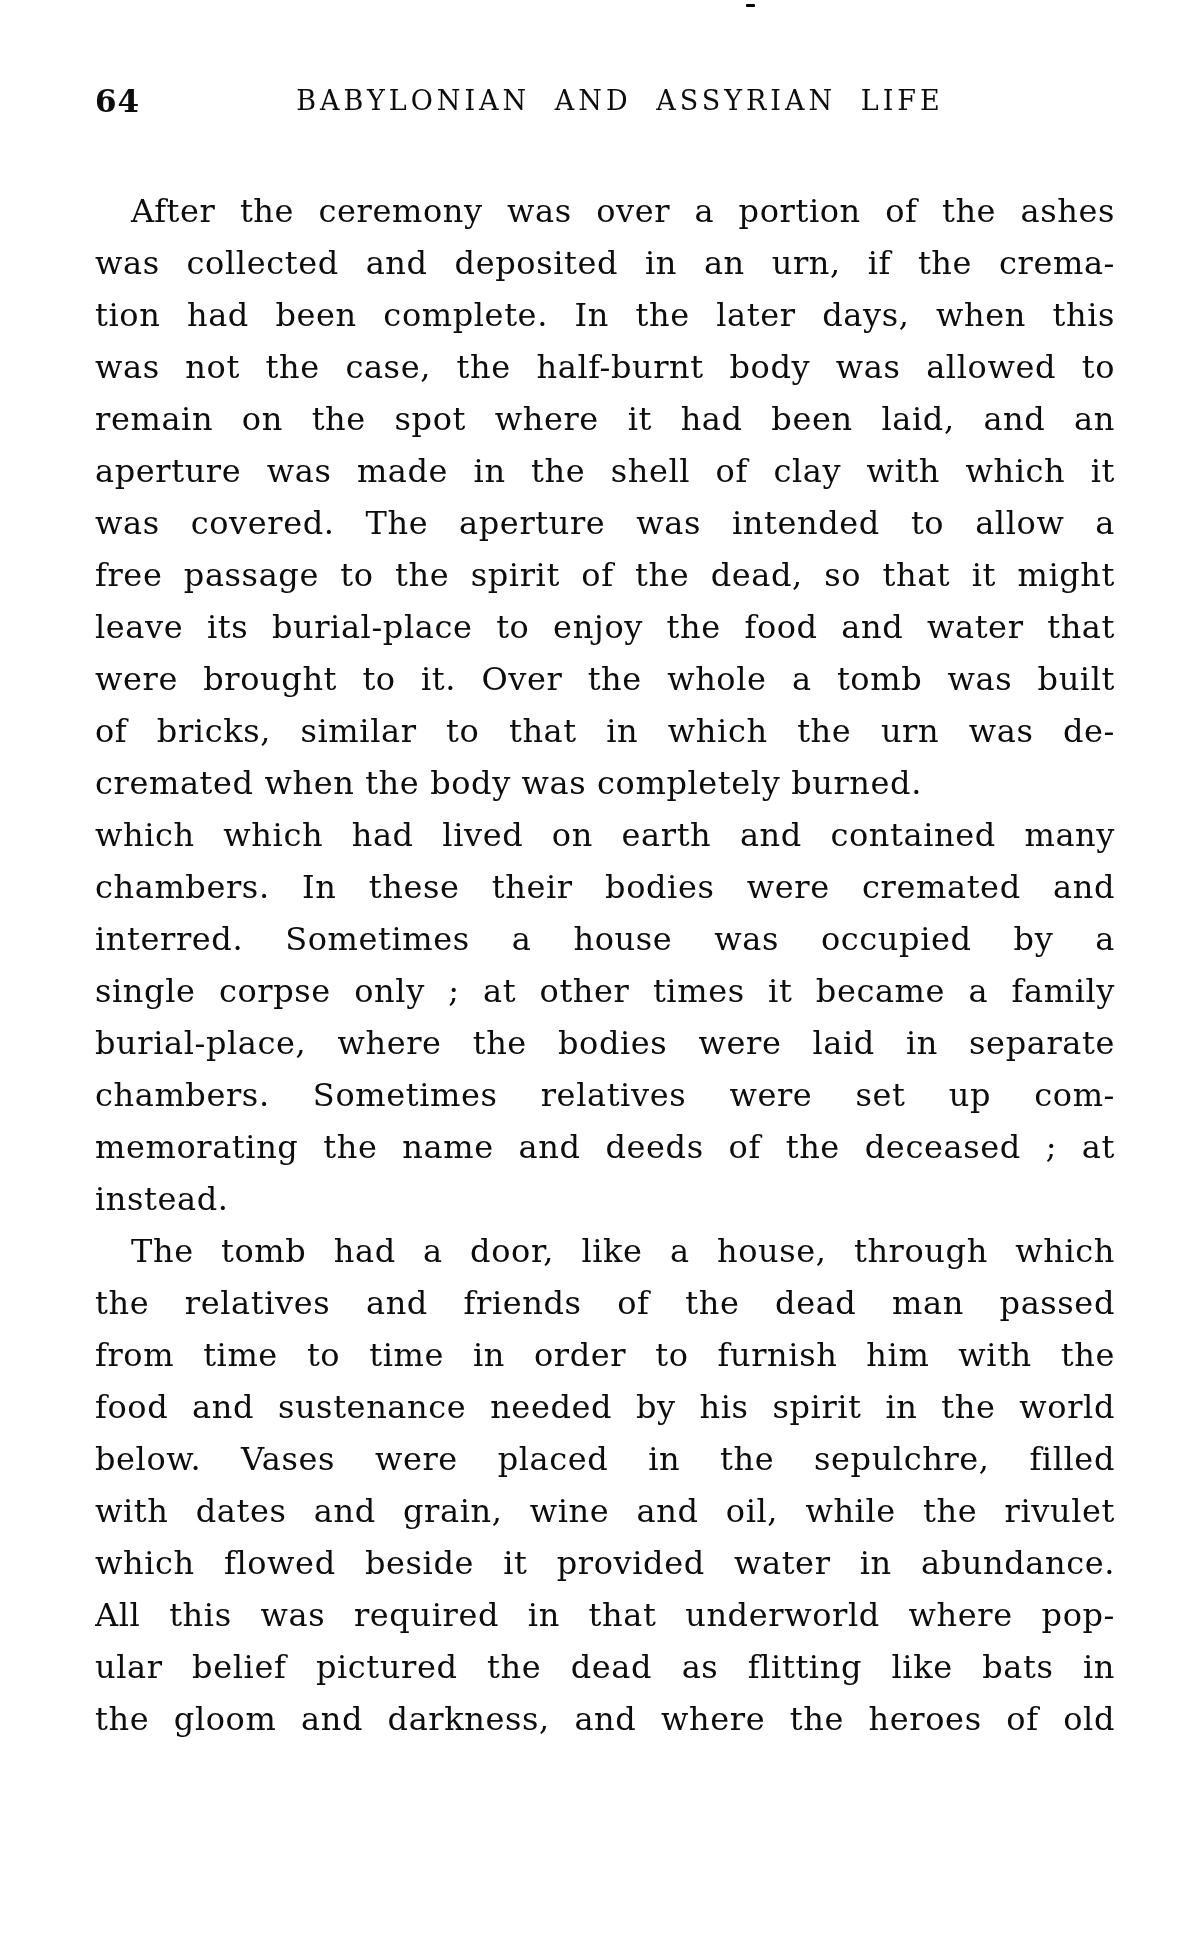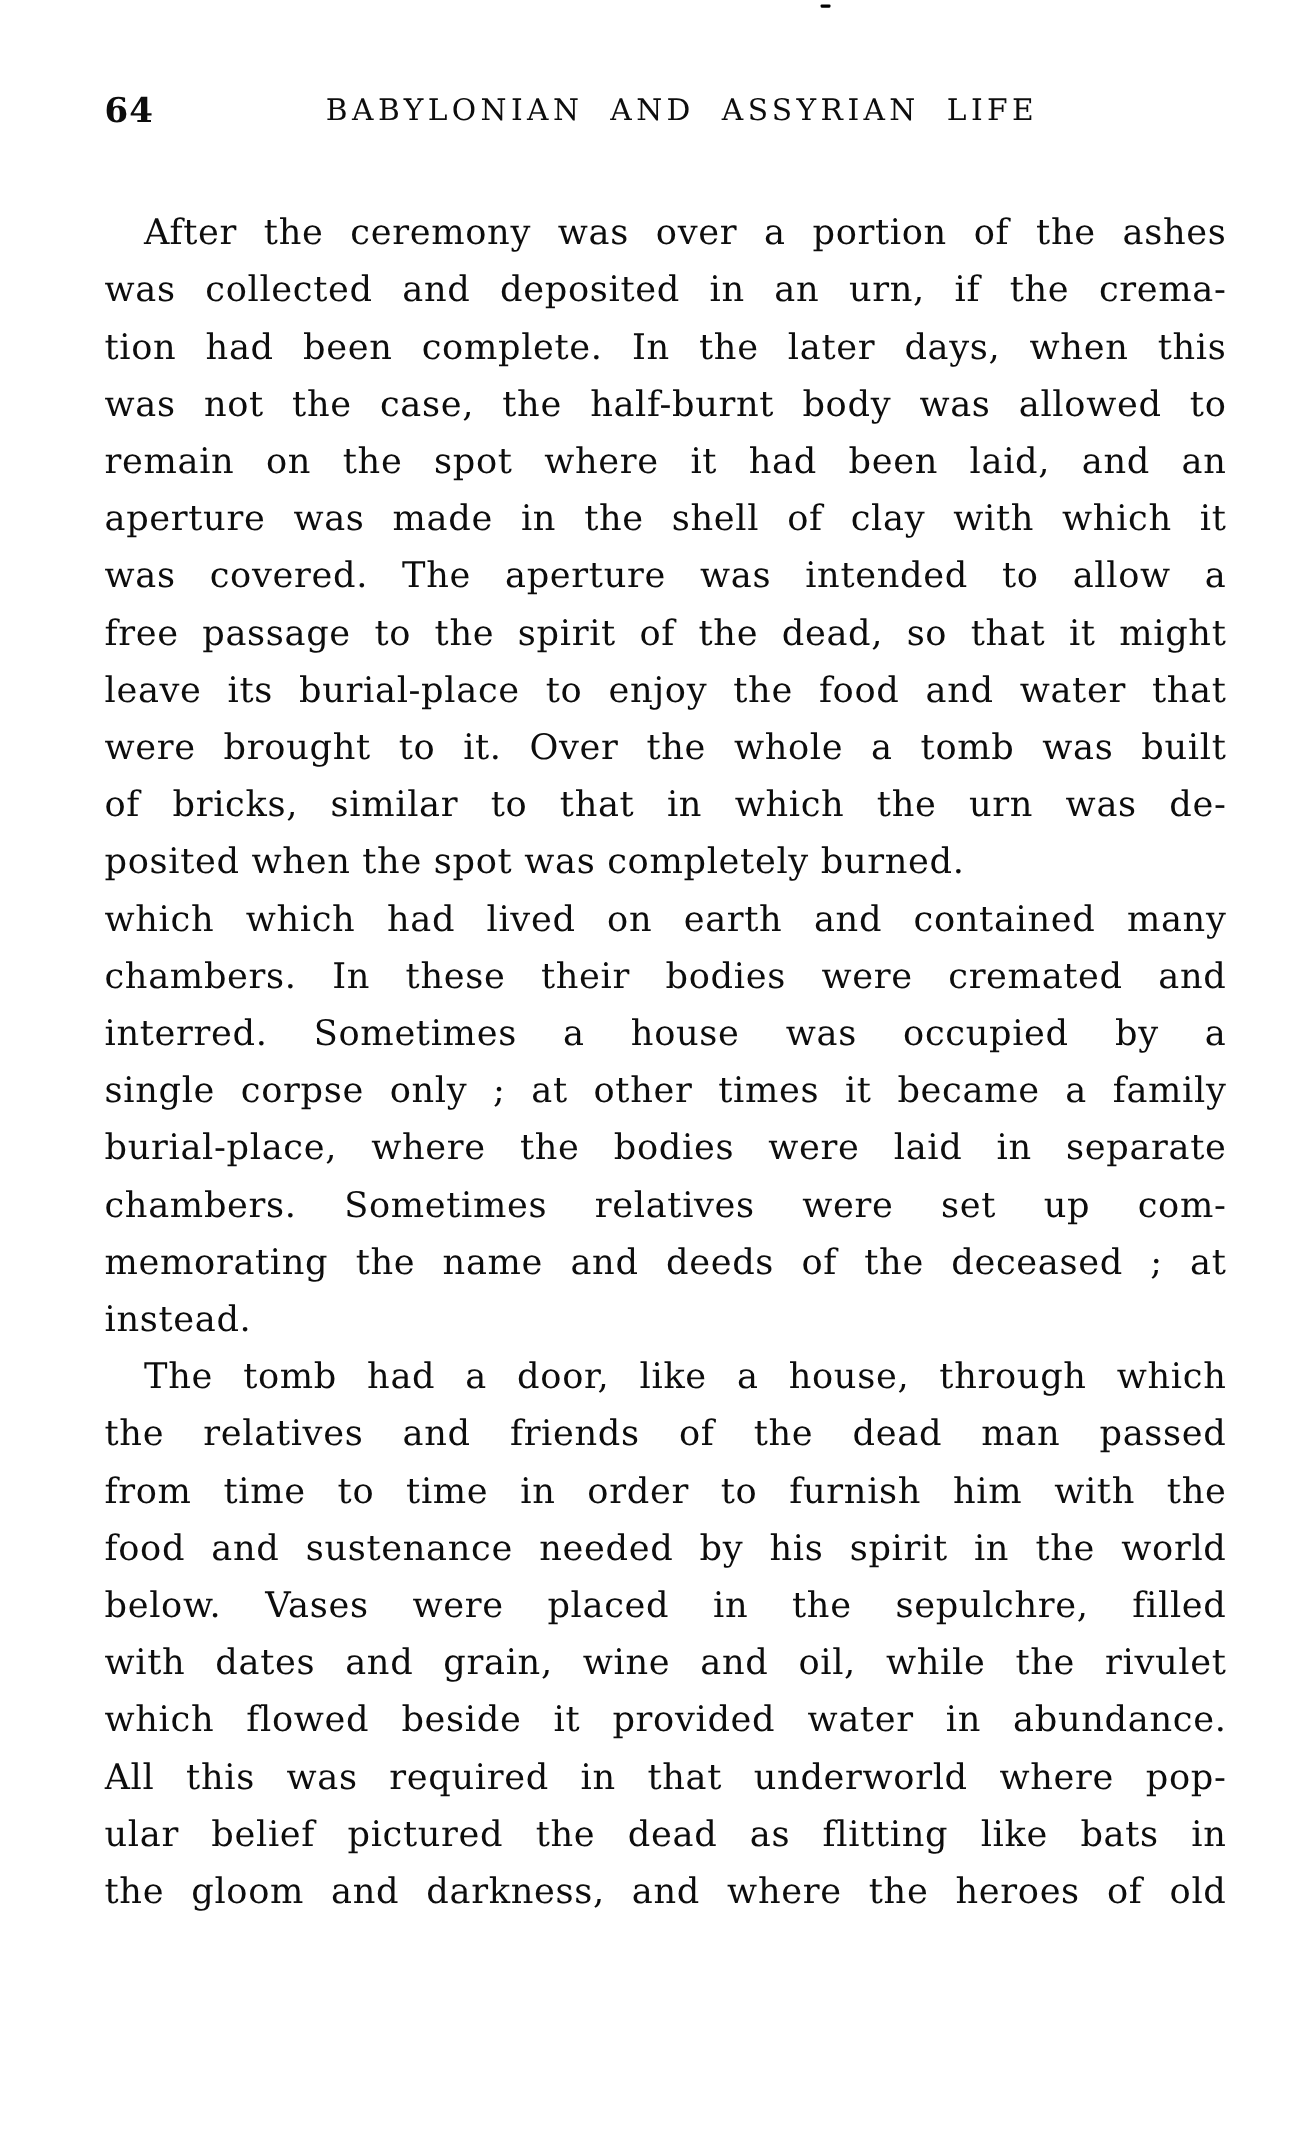--- a/index.html
+++ b/index.html
@@ -90,21 +90,21 @@
       <div class="line">was collected and deposited in an urn, if the crema-</div>
       <div class="line">tion had been complete.  In the later days, when this</div>
       <div class="line">was not the case, the half-burnt body was allowed to</div>
       <div class="line">remain on the spot where it had been laid, and an</div>
       <div class="line">aperture was made in the shell of clay with which it</div>
       <div class="line">was covered.  The aperture was intended to allow a</div>
       <div class="line">free passage to the spirit of the dead, so that it might</div>
       <div class="line">leave its burial-place to enjoy the food and water that</div>
       <div class="line">were brought to it.  Over the whole a tomb was built</div>
       <div class="line">of bricks, similar to that in which the urn was de-</div>
-      <div class="line flush">posited when the spot was completely burned.</div>
+      <div class="line flush">cremated when the body was completely burned.</div>
       <div class="line">which which had lived on earth and contained many</div>
       <div class="line">chambers.  In these their bodies were cremated and</div>
       <div class="line">interred.  Sometimes a house was occupied by a</div>
       <div class="line">single corpse only ; at other times it became a family</div>
       <div class="line">burial-place, where the bodies were laid in separate</div>
       <div class="line">chambers.  Sometimes relatives were set up com-</div>
       <div class="line">memorating the name and deeds of the deceased ; at</div>
       <div class="line flush">instead.</div>
       <div class="line indent">The tomb had a door, like a house, through which</div>
       <div class="line">the relatives and friends of the dead man passed</div>

